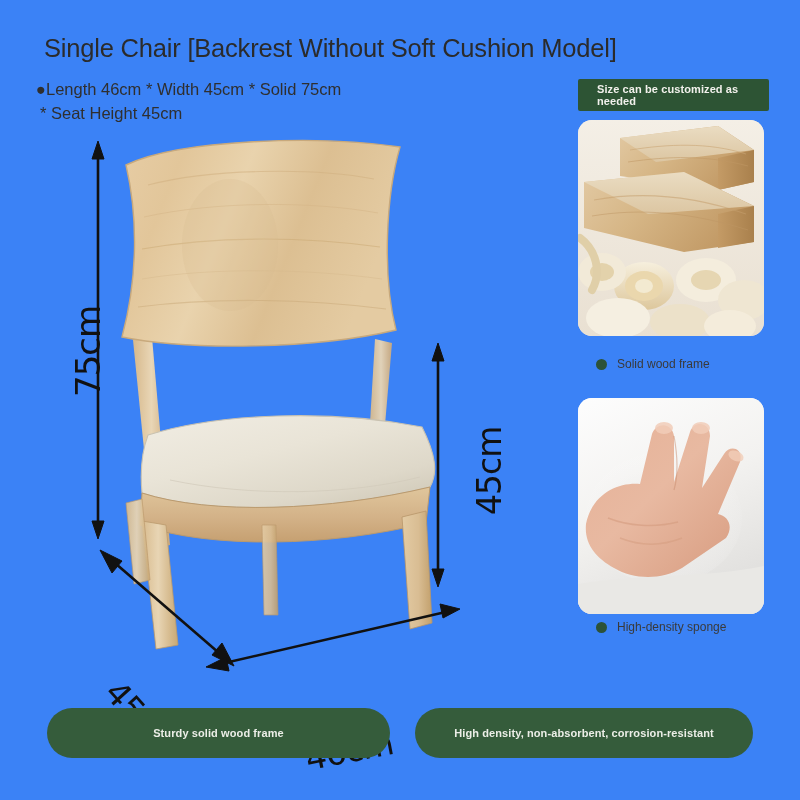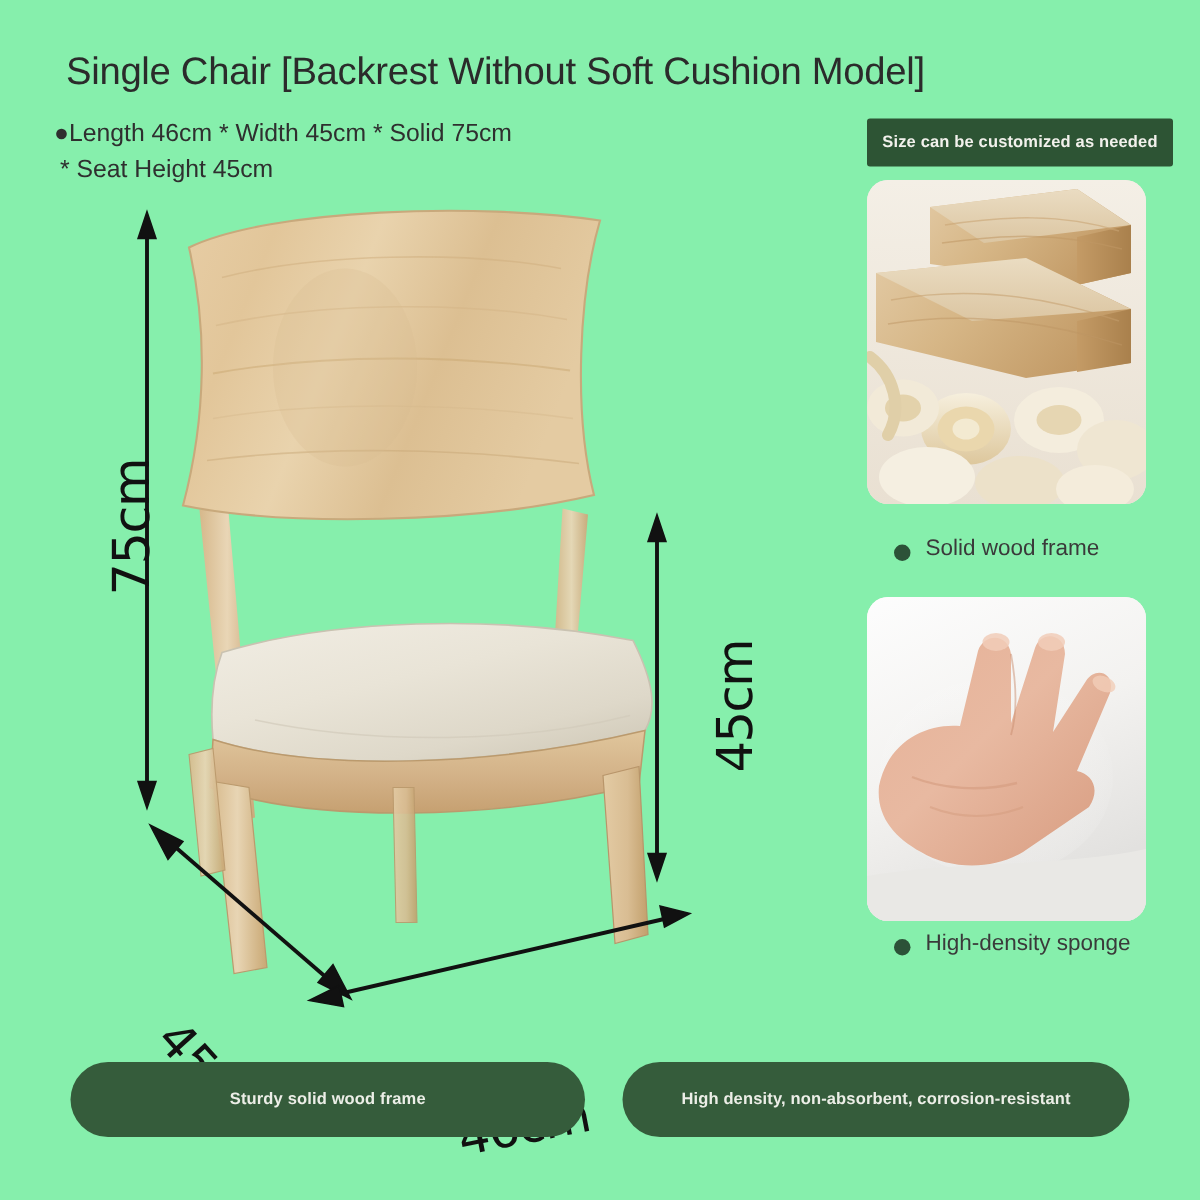--- a/index.html
+++ b/index.html
@@ -12,21 +12,21 @@
     width: 800px;
     height: 800px;
     overflow: hidden;
     position: relative;
     color: #222;
   }
   #root {
     position: relative;
     width: 800px;
     height: 800px;
-    background: #86efac;
+    background: #3b82f6;
   }
 
   
   .title {
     position: absolute;
     left: 44px;
     top: 34px;
     font-size: 25.5px;
     letter-spacing: -0.2px;
     color: #2b2b2b;
@@ -40,53 +40,54 @@
     white-space: nowrap;
   }
   .spec-1 { top: 80px; }
   .spec-2 { top: 104px; left: 40px; }
 
   
   .badge {
     position: absolute;
     left: 578px;
     top: 79px;
-    width: 204px;
+    width: 172px;
     height: 32px;
     border-radius: 2px;
     background: #2d5434;
     color: #f2f1ec;
     font-size: 11px;
     font-weight: bold;
     display: flex;
     align-items: center;
     justify-content: center;
     letter-spacing: 0.1px;
+    padding-left: 19px;
   }
 
   
   .photo-card {
     position: absolute;
     left: 578px;
     width: 186px;
     height: 216px;
     border-radius: 14px;
     overflow: hidden;
     background: #efe9e1;
   }
   .photo-wood { top: 120px; }
   .photo-sponge { top: 398px; background:#f3f3f3; }
 
   .caption {
     position: absolute;
     left: 596px;
     display: flex;
-    align-items: flex-end;
+    align-items: center;
     gap: 10px;
-    font-size: 15px;
+    font-size: 12px;
     color: #3a3a3a;
   }
   .caption-wood { top: 357px; }
   .caption-sponge { top: 620px; }
   .dot {
     width: 11px;
     height: 11px;
     border-radius: 50%;
     background: #2c5238;
     flex: none;

